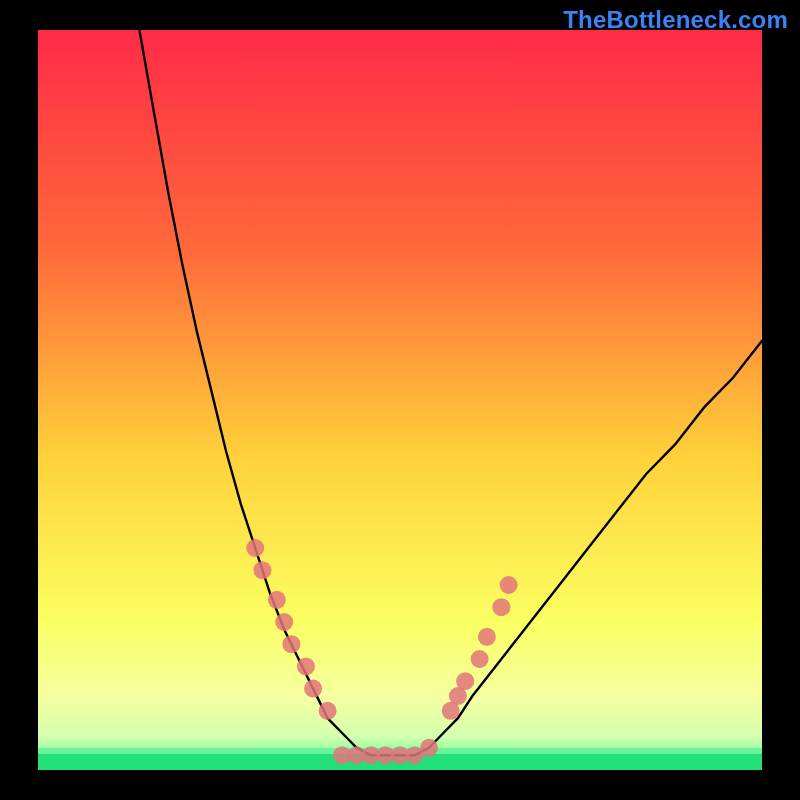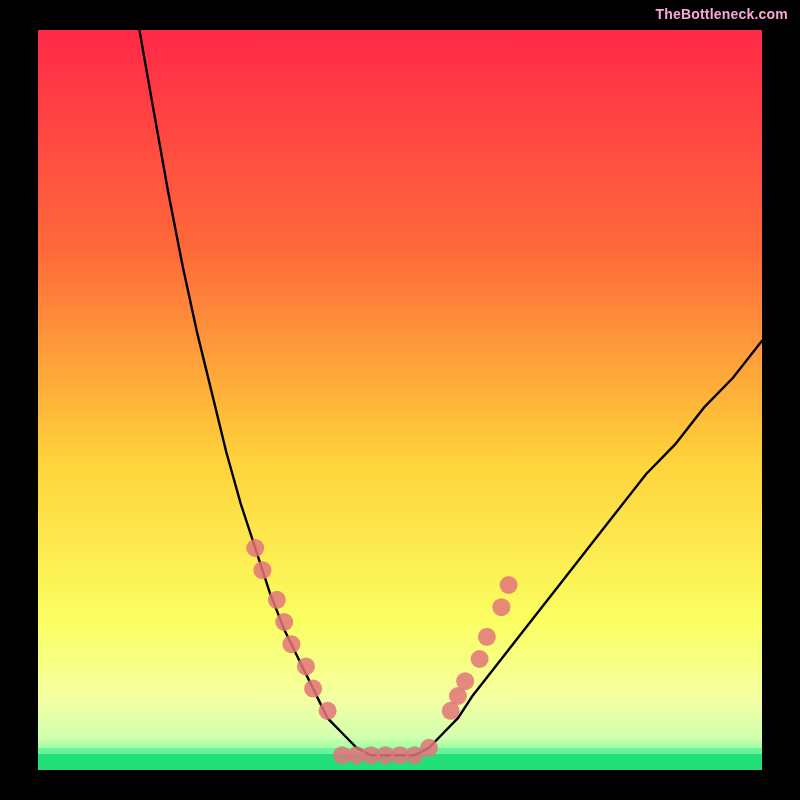--- a/index.html
+++ b/index.html
@@ -14,22 +14,22 @@
   .stage {
     position: relative;
     width: 800px;
     height: 800px;
     background: #000;
   }
   .watermark {
     position: absolute;
     top: 6px;
     right: 12px;
-    color: #f9a8d4;
-    font-size: 14px;
+    color: #3b82f6;
+    font-size: 24px;
     font-weight: 600;
     letter-spacing: 0.2px;
     user-select: none;
     pointer-events: none;
   }
   svg {
     position: absolute;
     left: 0;
     top: 0;
   }

